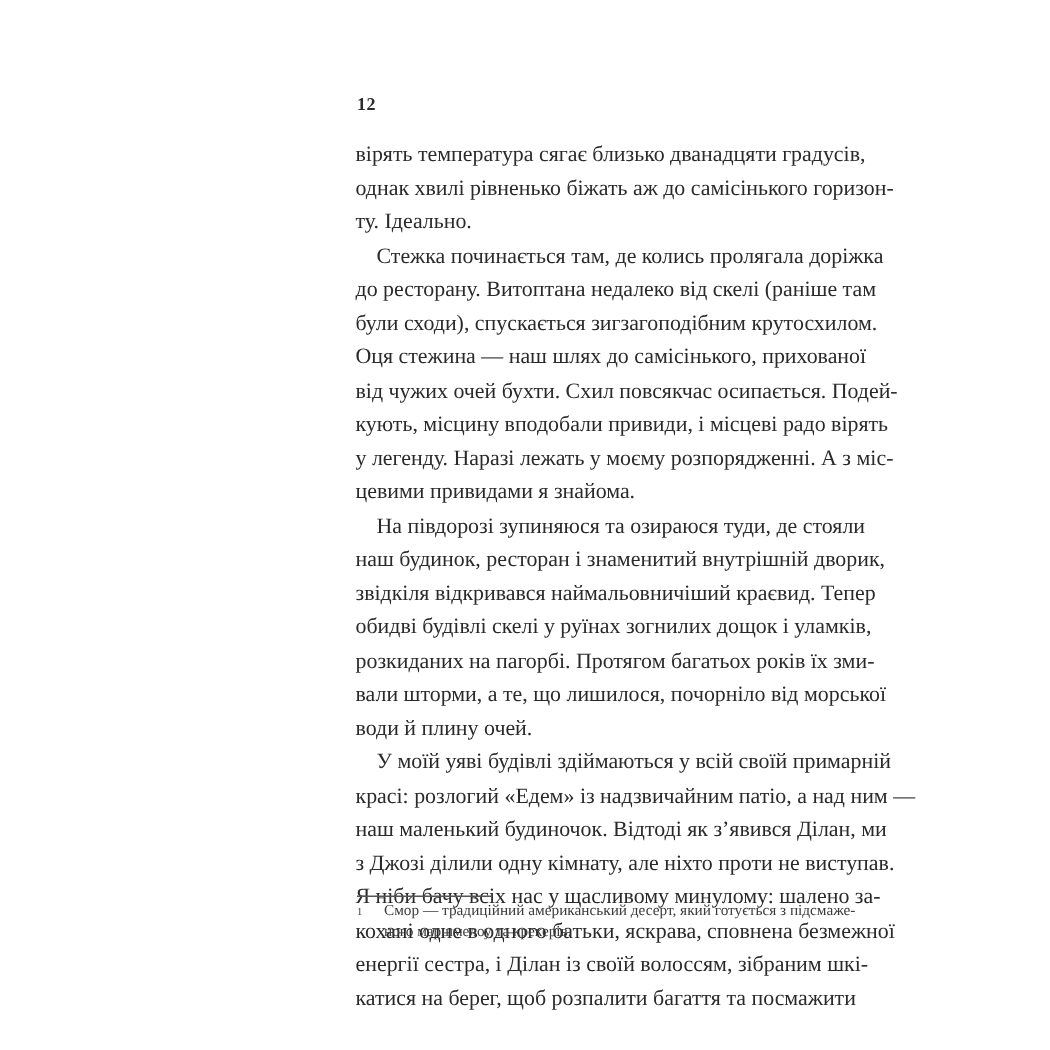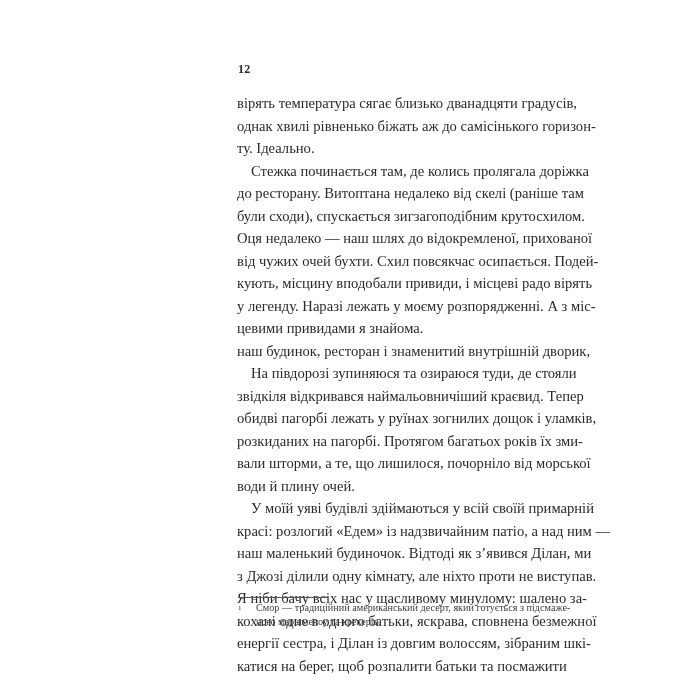--- a/index.html
+++ b/index.html
@@ -49,40 +49,40 @@
 <div class="page">
   <div class="page-number">12</div>
 
   <div class="body-text" id="body-text">
     <span class="line">вірять температура сягає близько дванадцяти градусів,</span>
       <span class="line">однак хвилі рівненько біжать аж до самісінького горизон-</span>
       <span class="line last">ту. Ідеально.</span>
       <span class="line indent">Стежка починається там, де колись пролягала доріжка</span>
       <span class="line">до ресторану. Витоптана недалеко від скелі (раніше там</span>
       <span class="line">були сходи), спускається зигзагоподібним крутосхилом.</span>
-      <span class="line">Оця недалеко — наш шлях до відокремленої, прихованої</span>
+      <span class="line">Оця стежина — наш шлях до самісінького, прихованої</span>
       <span class="line">від чужих очей бухти. Схил повсякчас осипається. Подей-</span>
       <span class="line">кують, місцину вподобали привиди, і місцеві радо вірять</span>
       <span class="line">у легенду. Наразі лежать у моєму розпорядженні. А з міс-</span>
       <span class="line last">цевими привидами я знайома.</span>
+      <span class="line indent">На півдорозі зупиняюся та озираюся туди, де стояли</span>
       <span class="line">наш будинок, ресторан і знаменитий внутрішній дворик,</span>
-      <span class="line indent">На півдорозі зупиняюся та озираюся туди, де стояли</span>
       <span class="line">звідкіля відкривався наймальовничіший краєвид. Тепер</span>
-      <span class="line">обидві пагорбі лежать у руїнах зогнилих дощок і уламків,</span>
+      <span class="line">обидві будівлі скелі у руїнах зогнилих дощок і уламків,</span>
       <span class="line">розкиданих на пагорбі. Протягом багатьох років їх зми-</span>
       <span class="line">вали шторми, а те, що лишилося, почорніло від морської</span>
       <span class="line last">води й плину очей.</span>
       <span class="line indent">У моїй уяві будівлі здіймаються у всій своїй примарній</span>
       <span class="line">красі: розлогий «Едем» із надзвичайним патіо, а над ним —</span>
       <span class="line">наш маленький будиночок. Відтоді як з’явився Ділан, ми</span>
       <span class="line">з Джозі ділили одну кімнату, але ніхто проти не виступав.</span>
       <span class="line">Я ніби бачу всіх нас у щасливому минулому: шалено за-</span>
       <span class="line">кохані одне в одного батьки, яскрава, сповнена безмежної</span>
-      <span class="line">енергії сестра, і Ділан із довгим волоссям, зібраним шкі-</span>
-      <span class="line">катися на берег, щоб розпалити батьки та посмажити</span>
+      <span class="line">енергії сестра, і Ділан із своїй волоссям, зібраним шкі-</span>
+      <span class="line">катися на берег, щоб розпалити багаття та посмажити</span>
       <span class="line" id="final-line"></span>
   </div>
 
   <div class="footnote-rule"></div>
 
   <div class="footnote" id="footnote">
     <span class="fn-mark">1</span>
   <span class="fn-line">Смор — традиційний американський десерт, який готується з підсмаже-</span>
       <span class="fn-line last">ного маршмелоу та крекерів.</span>
     </div>

